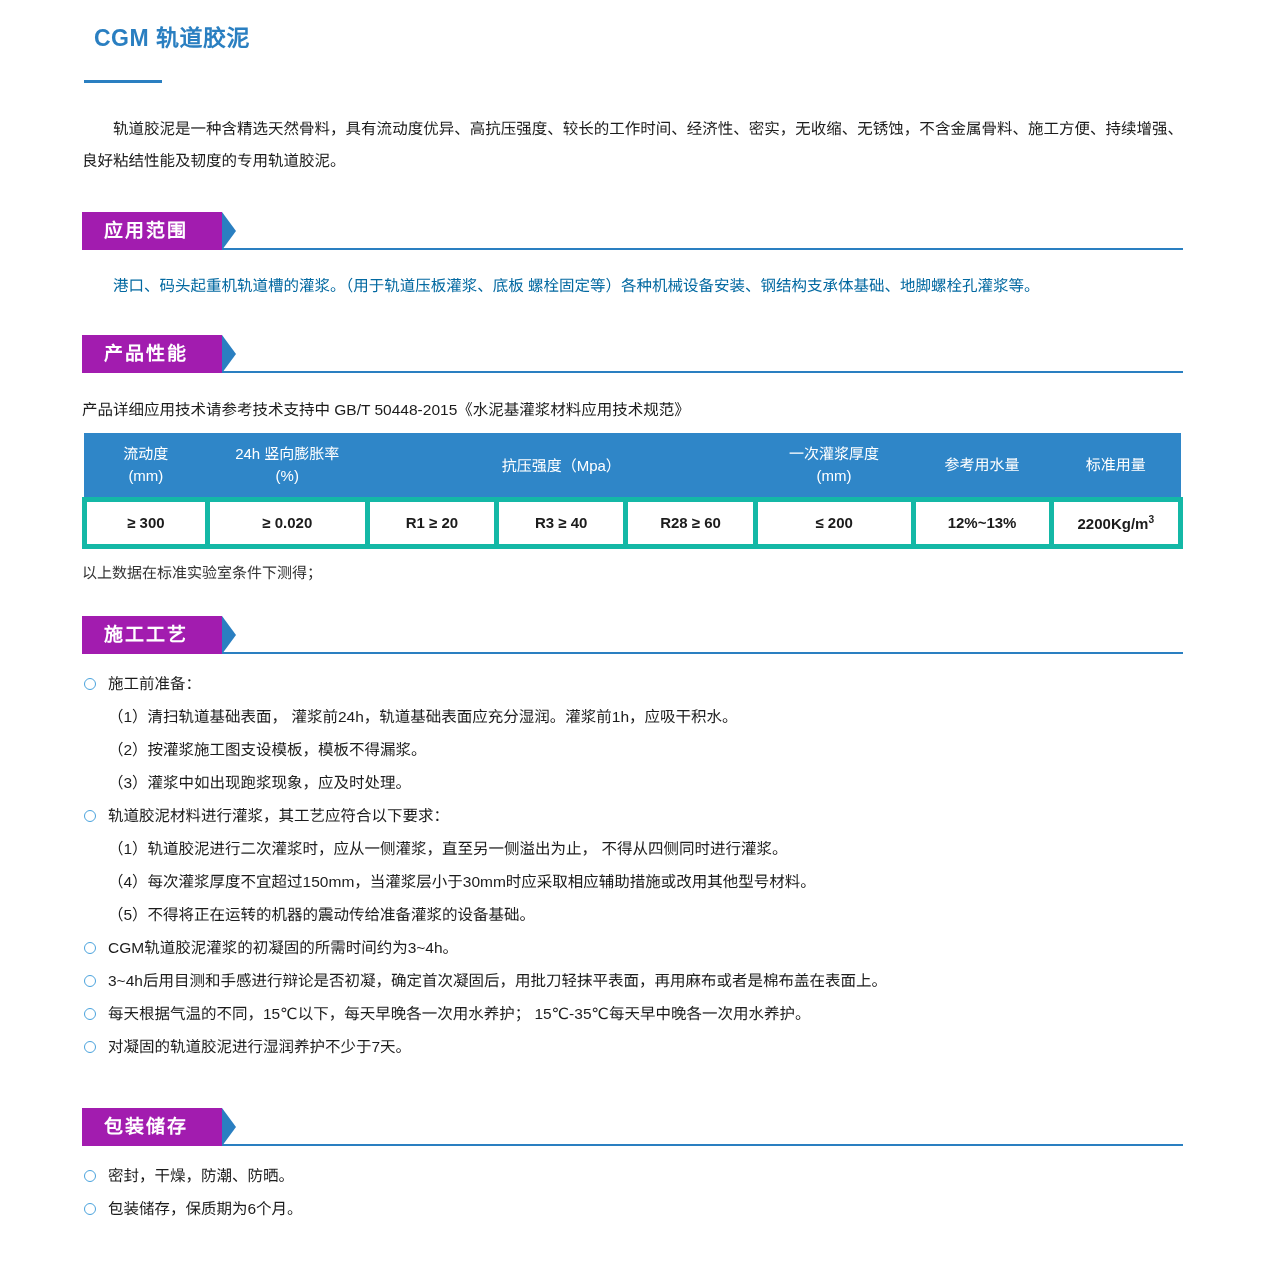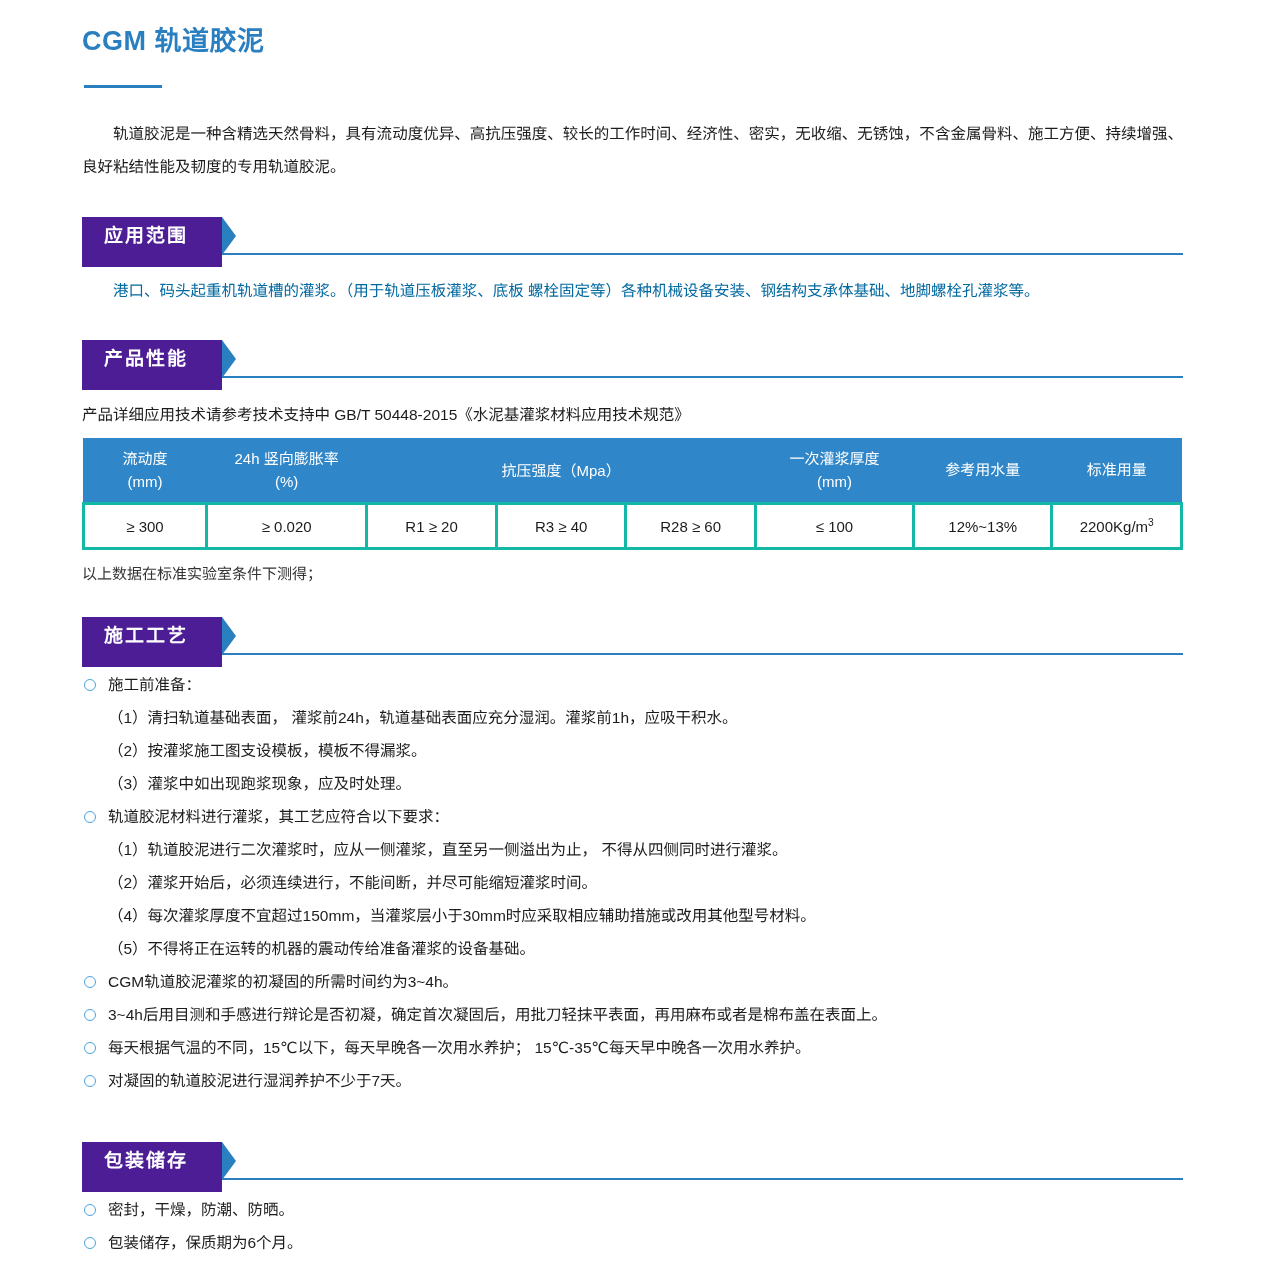--- a/index.html
+++ b/index.html
@@ -17,25 +17,25 @@
   .page {
     position: relative;
     width: 1283px;
     min-height: 1280px;
     box-sizing: border-box;
     padding: 18px 100px 20px 82px;
   }
 
   
   .doc-title {
-    font-size: 27px;
+    font-size: 23px;
     font-weight: bold;
     color: #2a7fc1;
     letter-spacing: 0.5px;
-    margin: 6px 0 0 0;
+    margin: 6px 0 0 12px;
     line-height: 1.3;
   }
   .title-rule {
     width: 78px;
     height: 3px;
     background: #2a7fc1;
     margin: 26px 0 0 2px;
   }
 
   
@@ -52,27 +52,27 @@
   .section {
     margin-top: 34px;
   }
   .sec-head {
     position: relative;
     height: 38px;
   }
   .sec-head .ribbon {
     position: relative;
     display: inline-block;
-    background: #4c1d95;
+    background: #a21caf;
     color: #fff;
     font-size: 19px;
     font-weight: bold;
     letter-spacing: 2px;
     line-height: 38px;
-    padding: 0 34px 12px 22px;
+    padding: 0 34px 0 22px;
     z-index: 2;
   }
   .sec-head .ribbon::after {
     content: "";
     position: absolute;
     top: 0;
     right: -14px;
     width: 0;
     height: 0;
     border-top: 19px solid transparent;
@@ -115,26 +115,27 @@
     background: #2f86c8;
     color: #ffffff;
     font-weight: normal;
     border: 1px solid #2f86c8;
     padding: 9px 4px;
     line-height: 1.5;
     text-align: center;
     vertical-align: middle;
   }
   table.perf td {
-    border: 3px solid #14b8a6;
+    border: 5px solid #14b8a6;
     padding: 12px 4px;
     text-align: center;
     vertical-align: middle;
     color: #1c1c1c;
     background: #fff;
+    font-weight: bold;
   }
   .note {
     margin-top: 12px;
     font-size: 15px;
     color: #333;
   }
   sup { font-size: 0.68em; vertical-align: super; }
 
   
   ul.ring-list {
@@ -221,21 +222,21 @@
         </tr>
         <tr></tr>
       </thead>
       <tbody>
         <tr>
           <td>≥ 300</td>
           <td>≥ 0.020</td>
           <td>R1 ≥ 20</td>
           <td>R3 ≥ 40</td>
           <td>R28 ≥ 60</td>
-          <td>≤ 100</td>
+          <td>≤ 200</td>
           <td>12%~13%</td>
           <td><span>2200Kg/m</span><sup>3</sup></td>
         </tr>
       </tbody>
     </table>
 
     <div class="note">以上数据在标准实验室条件下测得；</div>
   </div>
 
   <div class="section">
@@ -244,21 +245,20 @@
       <span class="underline"></span>
     </div>
 
     <ul class="ring-list">
       <li><span class="ring"></span><span>施工前准备：</span></li>
       <li class="plain"><span>（1）清扫轨道基础表面， 灌浆前24h，轨道基础表面应充分湿润。灌浆前1h，应吸干积水。</span></li>
       <li class="plain"><span>（2）按灌浆施工图支设模板，模板不得漏浆。</span></li>
       <li class="plain"><span>（3）灌浆中如出现跑浆现象，应及时处理。</span></li>
       <li><span class="ring"></span><span>轨道胶泥材料进行灌浆，其工艺应符合以下要求：</span></li>
       <li class="plain"><span>（1）轨道胶泥进行二次灌浆时，应从一侧灌浆，直至另一侧溢出为止， 不得从四侧同时进行灌浆。</span></li>
-      <li class="plain"><span>（2）灌浆开始后，必须连续进行，不能间断，并尽可能缩短灌浆时间。</span></li>
       <li class="plain"><span>（4）每次灌浆厚度不宜超过150mm，当灌浆层小于30mm时应采取相应辅助措施或改用其他型号材料。</span></li>
       <li class="plain"><span>（5）不得将正在运转的机器的震动传给准备灌浆的设备基础。</span></li>
       <li><span class="ring"></span><span>CGM轨道胶泥灌浆的初凝固的所需时间约为3~4h。</span></li>
       <li><span class="ring"></span><span>3~4h后用目测和手感进行辩论是否初凝，确定首次凝固后，用批刀轻抹平表面，再用麻布或者是棉布盖在表面上。</span></li>
       <li><span class="ring"></span><span>每天根据气温的不同，15℃以下，每天早晚各一次用水养护； 15℃-35℃每天早中晚各一次用水养护。</span></li>
       <li><span class="ring"></span><span>对凝固的轨道胶泥进行湿润养护不少于7天。</span></li>
     </ul>
   </div>
 
   <div class="section" style="margin-top:46px;">

